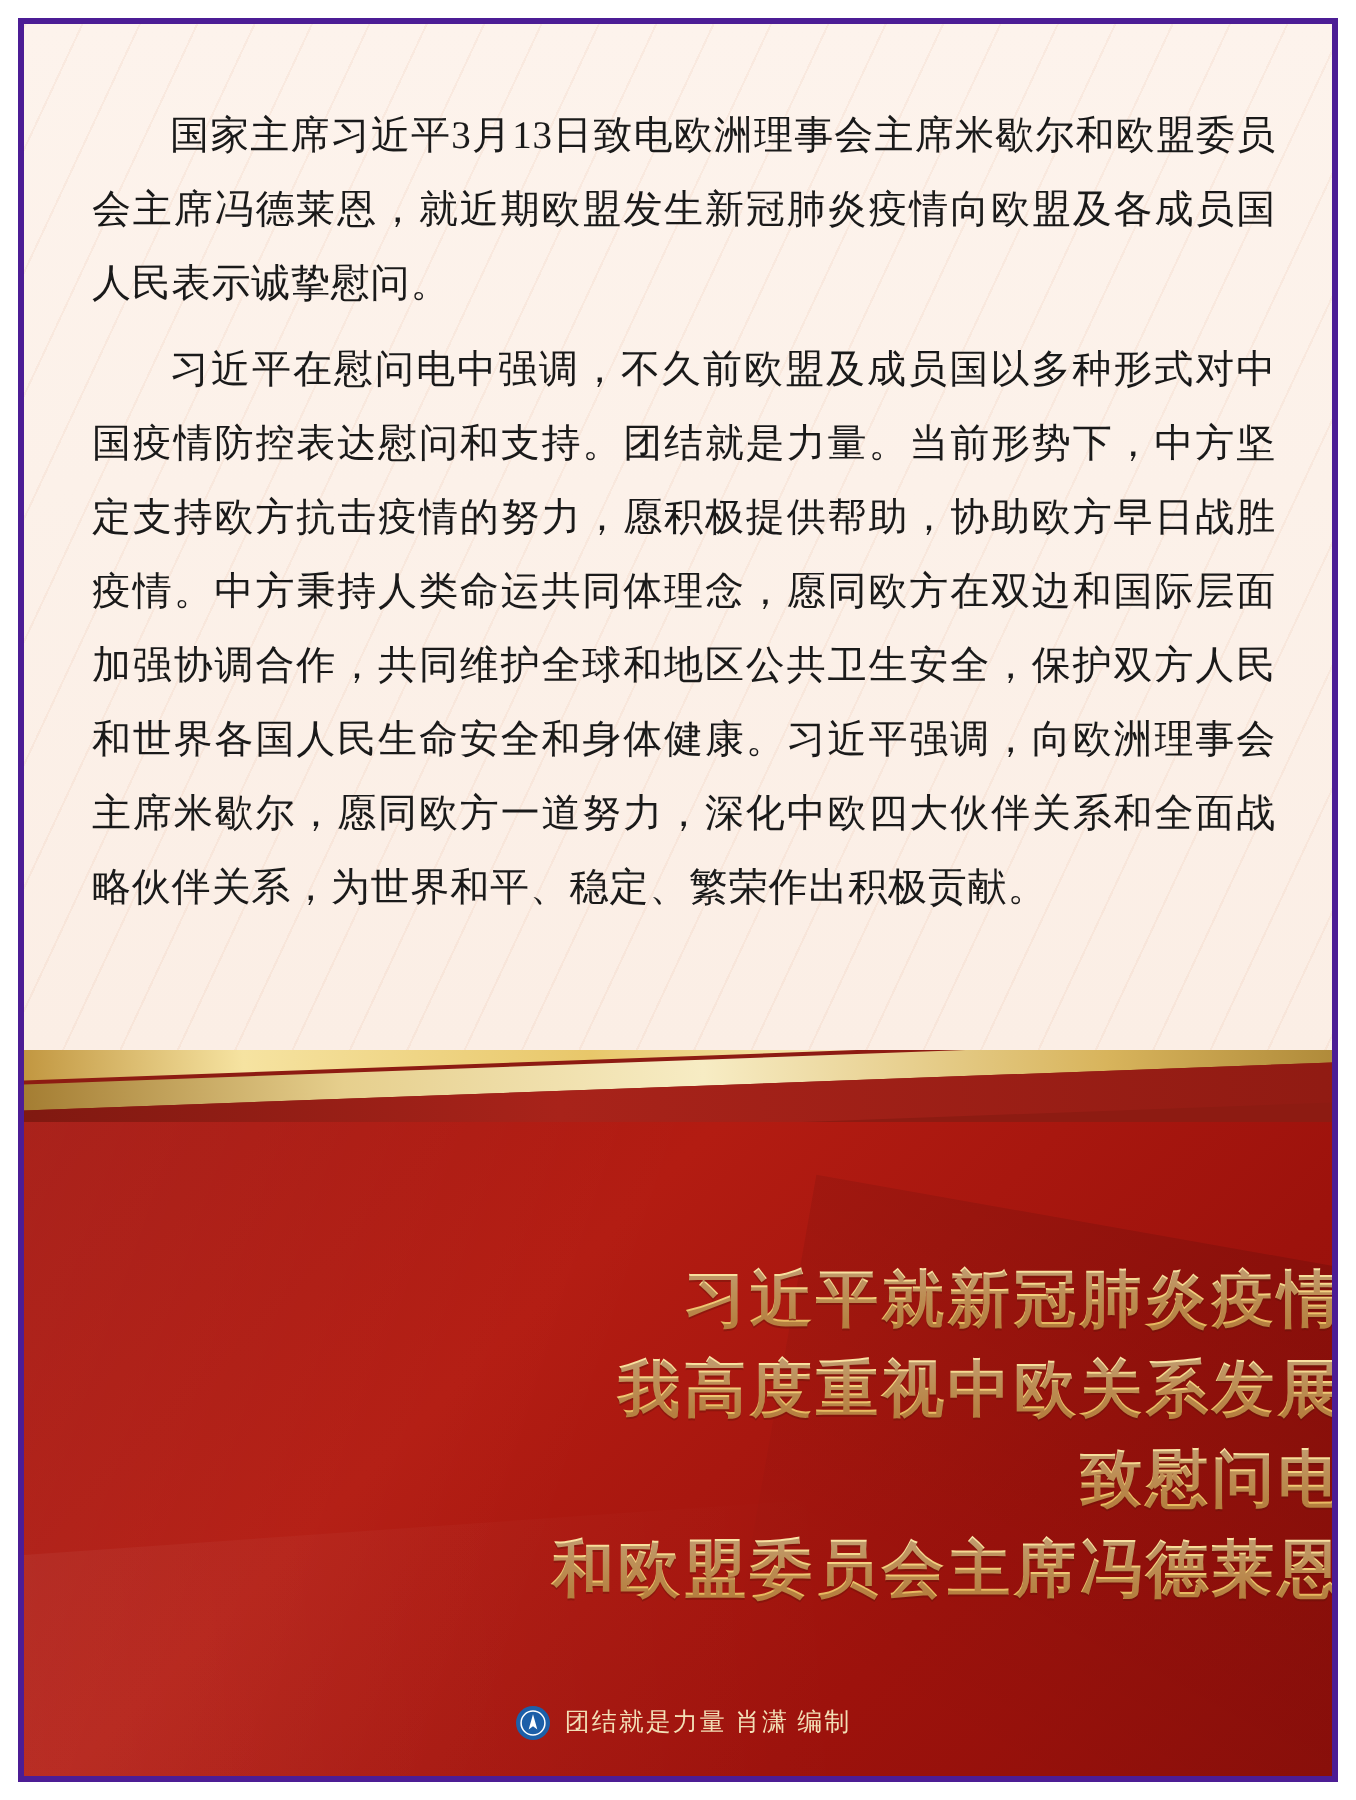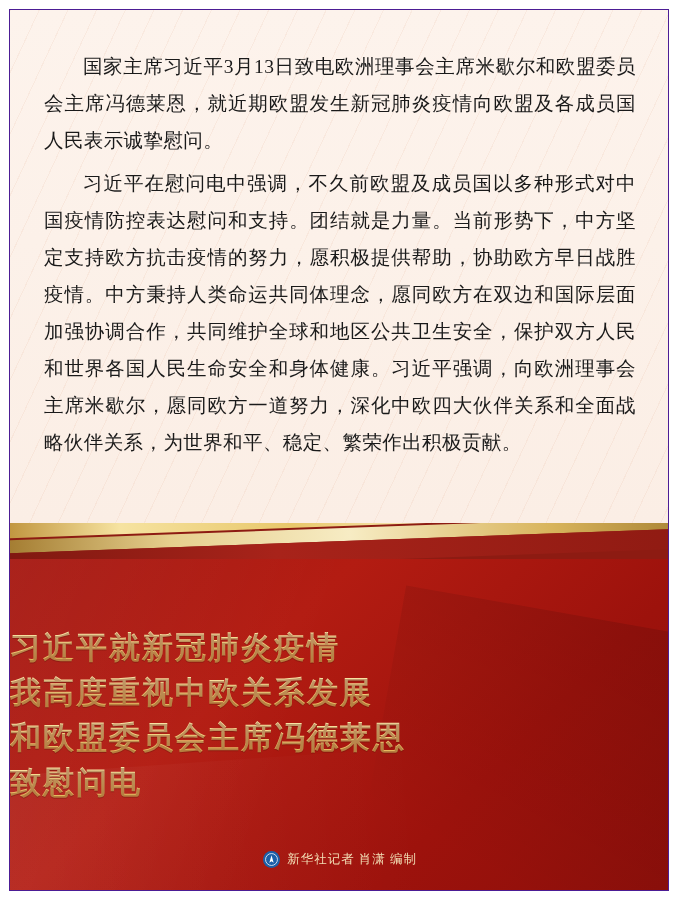--- a/index.html
+++ b/index.html
@@ -20,21 +20,21 @@
     overflow: hidden;
   }
   
   .frame {
     position: absolute;
     left: 9px;
     top: 9px;
     width: 660px;
     height: 882px;
     box-sizing: border-box;
-    border: 1px solid #4c1d95;
+    border: 3px solid #4c1d95;
     overflow: hidden;
     background: #fdf6ef;
   }
   
   .text-panel {
     position: absolute;
     left: 0;
     top: 0;
     width: 660px;
     height: 513px;
@@ -146,21 +146,21 @@
     width: 800px;
     height: 260px;
     background: linear-gradient(90deg, rgba(255,255,255,0.05), rgba(255,255,255,0.0) 60%);
     transform: rotate(-4deg);
   }
   .title-block {
     position: absolute;
     left: 0;
     top: 66px;
     width: 660px;
-    text-align: left;
+    text-align: right;
     z-index: 3;
   }
   .title-line {
     font-family: "Liberation Serif", "DejaVu Serif", serif;
     font-weight: bold;
     font-size: 31px;
     line-height: 45px;
     letter-spacing: 2px;
     color: #f7d98a;
     background: linear-gradient(180deg, #fdf0bd 0%, #f3d07f 45%, #e0ab4b 100%);
@@ -219,29 +219,29 @@
     </div>
 
     <div class="red-panel">
       <div class="sweep1"></div>
       <div class="sweep2"></div>
       <div class="sweep3"></div>
 
       <div class="title-block">
         <div class="title-line">习近平就新冠肺炎疫情</div>
         <div class="title-line">我高度重视中欧关系发展</div>
+        <div class="title-line">致慰问电</div>
         <div class="title-line">和欧盟委员会主席冯德莱恩</div>
-        <div class="title-line">致慰问电</div>
       </div>
 
       <div class="credit">
         <span class="logo">
           <svg width="13" height="13" viewBox="0 0 24 24" aria-hidden="true">
             <circle cx="12" cy="12" r="11" fill="none" stroke="#ffffff" stroke-width="1.4"></circle>
             <path d="M12 4 L16 18 L12 15 L8 18 Z" fill="#ffffff"></path>
           </svg>
         </span>
-        <span class="credit-text">新华社记者 肖潇 编制</span>
+        <span class="credit-text">团结就是力量 肖潇 编制</span>
       </div>
     </div>
 
   </div>
 </div>
 
 </body></html>

